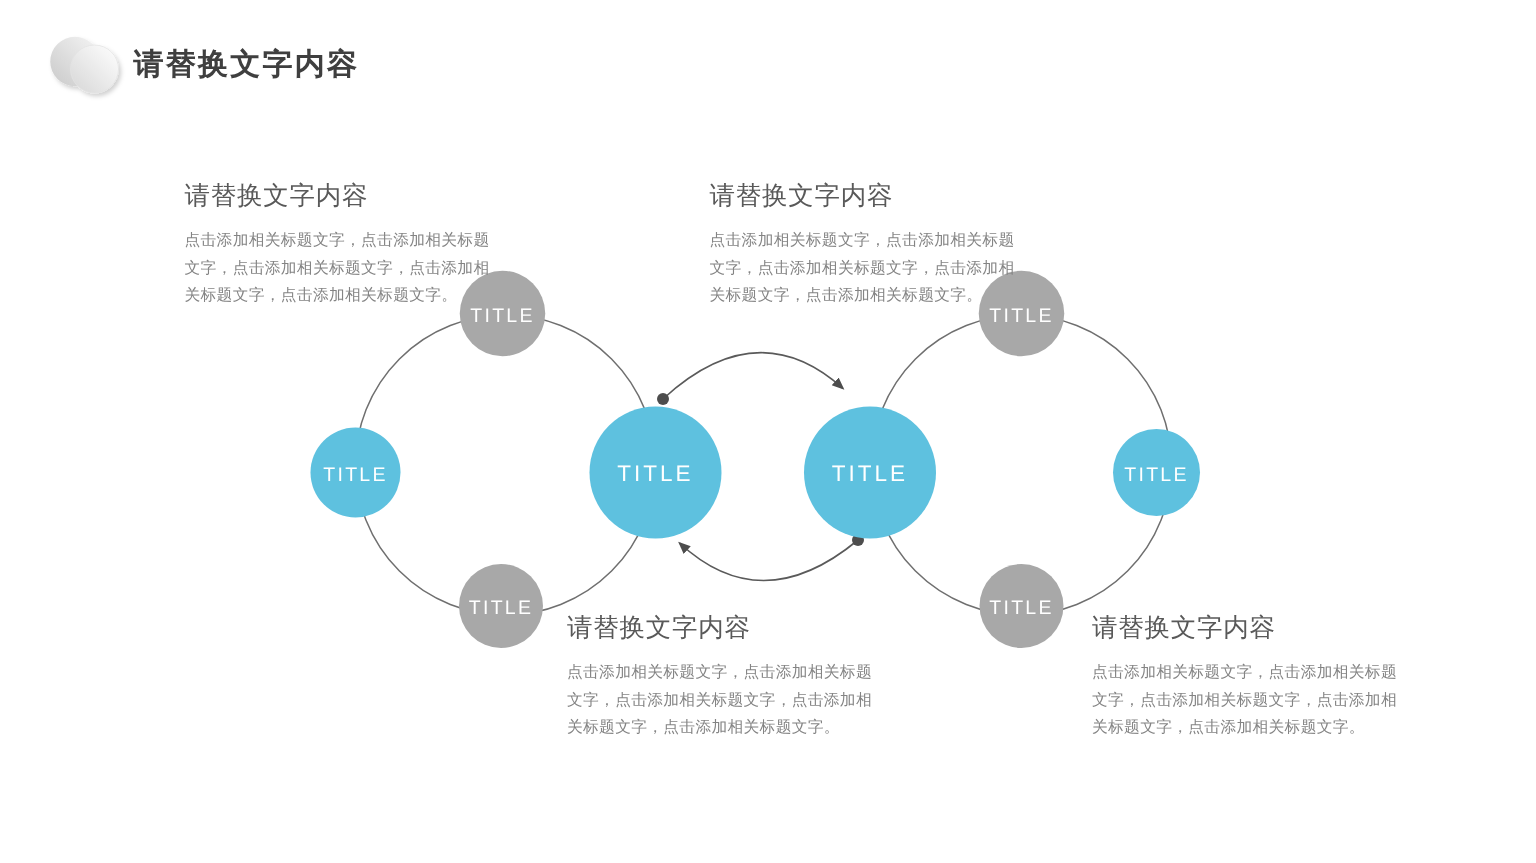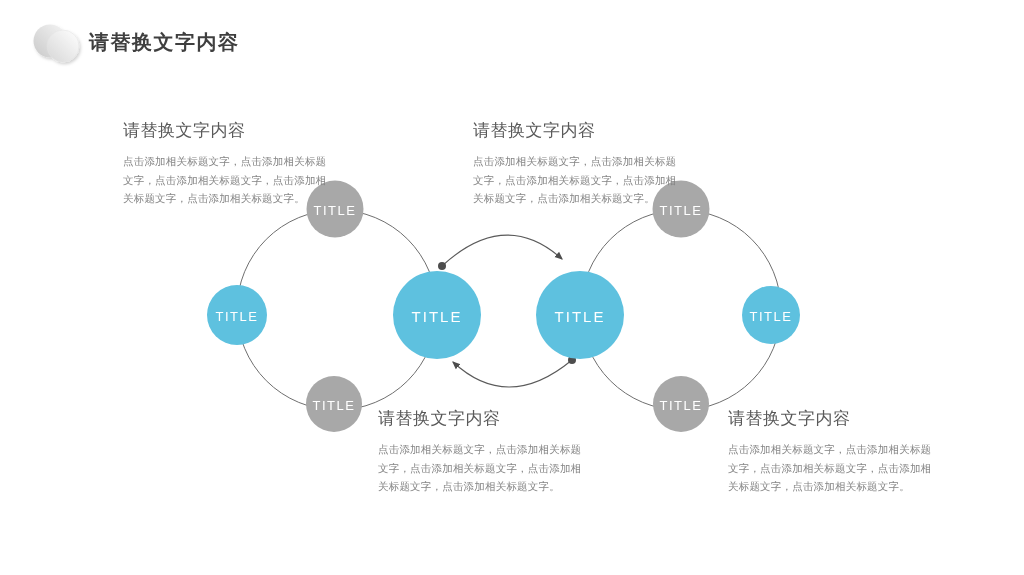--- a/index.html
+++ b/index.html
@@ -21,21 +21,21 @@
   .node-label{fill:#ffffff;font-family:"Liberation Sans","DejaVu Sans",sans-serif;
     font-size:13px;letter-spacing:1.5px;text-anchor:middle;dominant-baseline:central;}
   .node-label.big{font-size:15px;letter-spacing:2px;}
   .tblock{position:absolute;width:190px;}
   .tblock .tb-heading{
     margin:0 0 10px 0;font-size:17px;font-weight:400;color:#595959;
     letter-spacing:0.5px;white-space:nowrap;
   }
   .tblock .tb-line{
     font-size:10.5px;color:#848484;line-height:18.5px;
-    letter-spacing:0.2px;white-space:nowrap;
+    letter-spacing:0.2px;white-space:nowrap;font-family:Liberation Mono, monospace;
   }
   .tb-top-left{left:123px;top:119px;}
   .tb-top-right{left:473px;top:119px;}
   .tb-bottom-center{left:378px;top:407px;}
   .tb-bottom-right{left:728px;top:407px;}
 </style>
 </head>
 <body>
 
 <div class="slide">

